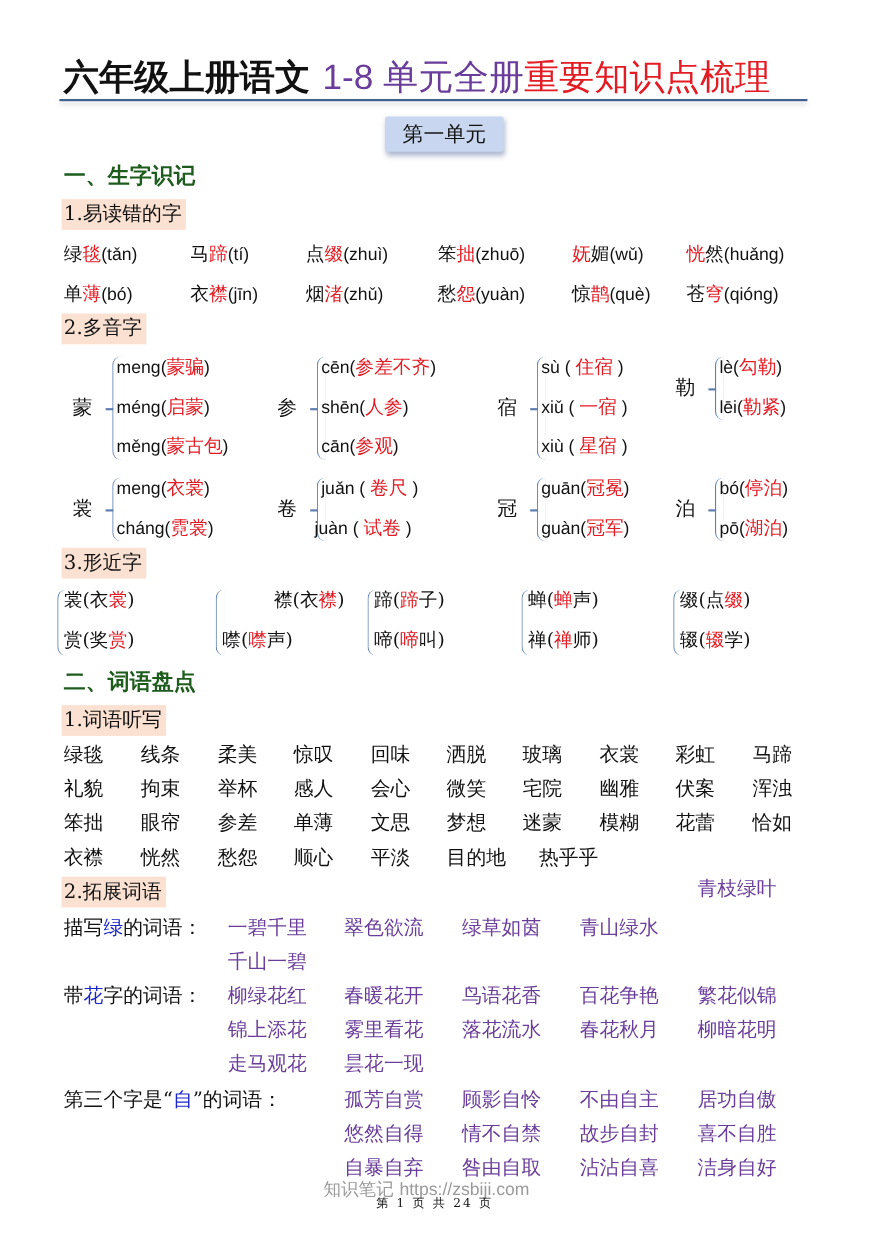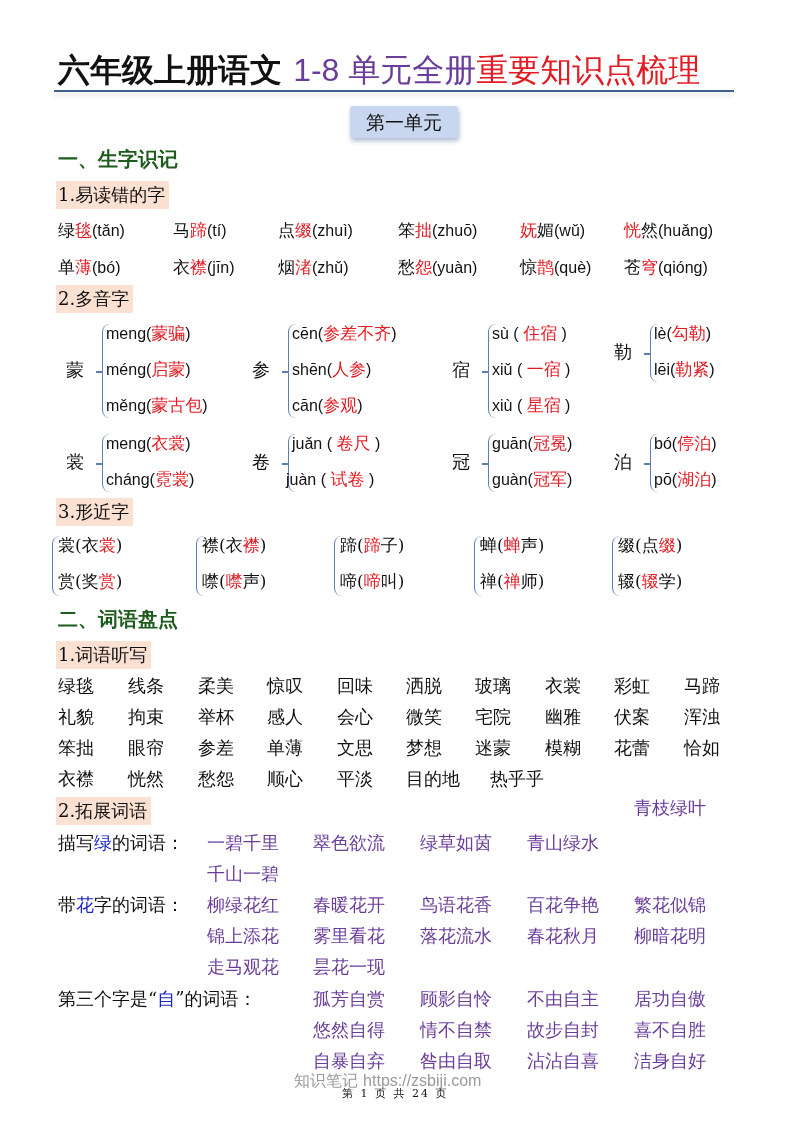--- a/index.html
+++ b/index.html
@@ -143,21 +143,21 @@
 
 <div class="h2" style="top:498px;">3.形近字</div>
 
 <div class="sim" style="left:52px; top:534px; width:130px; height:66px;">
   <div class="brace"></div>
   <div class="item" style="top:0;"><span>裳(衣</span><span class="red">裳</span><span>)</span></div>
   <div class="item" style="top:36px;"><span>赏(奖</span><span class="red">赏</span><span>)</span></div>
 </div>
 <div class="sim" style="left:196px; top:534px; width:130px; height:66px;">
   <div class="brace"></div>
-  <div class="item" style="top:0;"><span>襟(衣</span><span class="red">襟</span><span>)</span></div>
+  <div class="item" style="top:0;margin-left:47px;"><span>襟(衣</span><span class="red">襟</span><span>)</span></div>
   <div class="item" style="top:36px;"><span>噤(</span><span class="red">噤</span><span>声)</span></div>
 </div>
 <div class="sim" style="left:334px; top:534px; width:130px; height:66px;">
   <div class="brace"></div>
   <div class="item" style="top:0;"><span>蹄(</span><span class="red">蹄</span><span>子)</span></div>
   <div class="item" style="top:36px;"><span>啼(</span><span class="red">啼</span><span>叫)</span></div>
 </div>
 <div class="sim" style="left:474px; top:534px; width:130px; height:66px;">
   <div class="brace"></div>
   <div class="item" style="top:0;"><span>蝉(</span><span class="red">蝉</span><span>声)</span></div>

